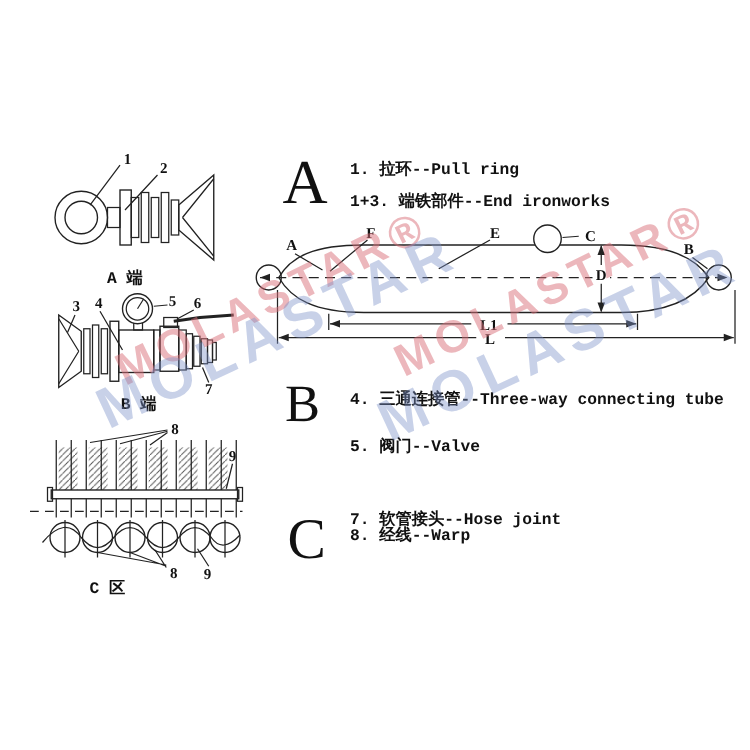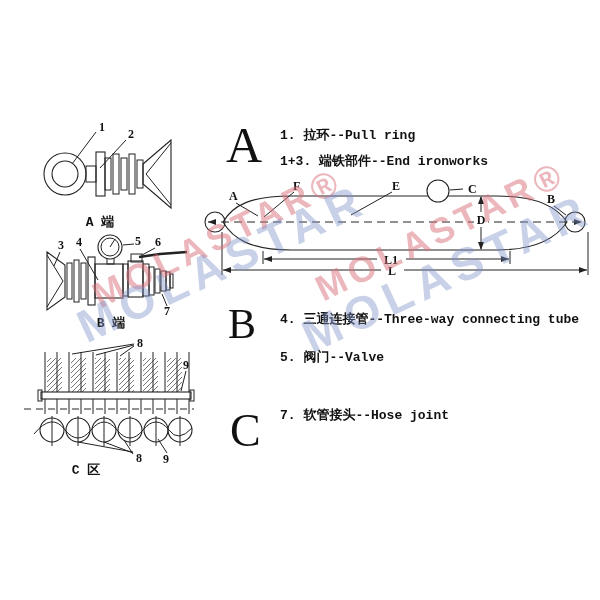--- a/index.html
+++ b/index.html
@@ -186,14 +186,15 @@
   <div class="abs big-letter big-a">A</div>
   <div class="item" style="top:126px;">1. 拉环--Pull ring</div>
   <div class="item" style="top:152px;">1+3. 端铁部件--End ironworks</div>
 
   <div class="abs big-letter big-b">B</div>
   <div class="item" style="top:310px;">4. 三通连接管--Three-way connecting tube</div>
   <div class="item" style="top:348px;">5. 阀门--Valve</div>
   <div class="item" style="top:366px;margin-top:40px;">7. 软管接头--Hose joint</div>
 
   <div class="abs big-letter big-c">C</div>
+  <div class="item" style="top:419px;">8. 经线--Warp</div>
 
 </div>
 
 </body></html>

